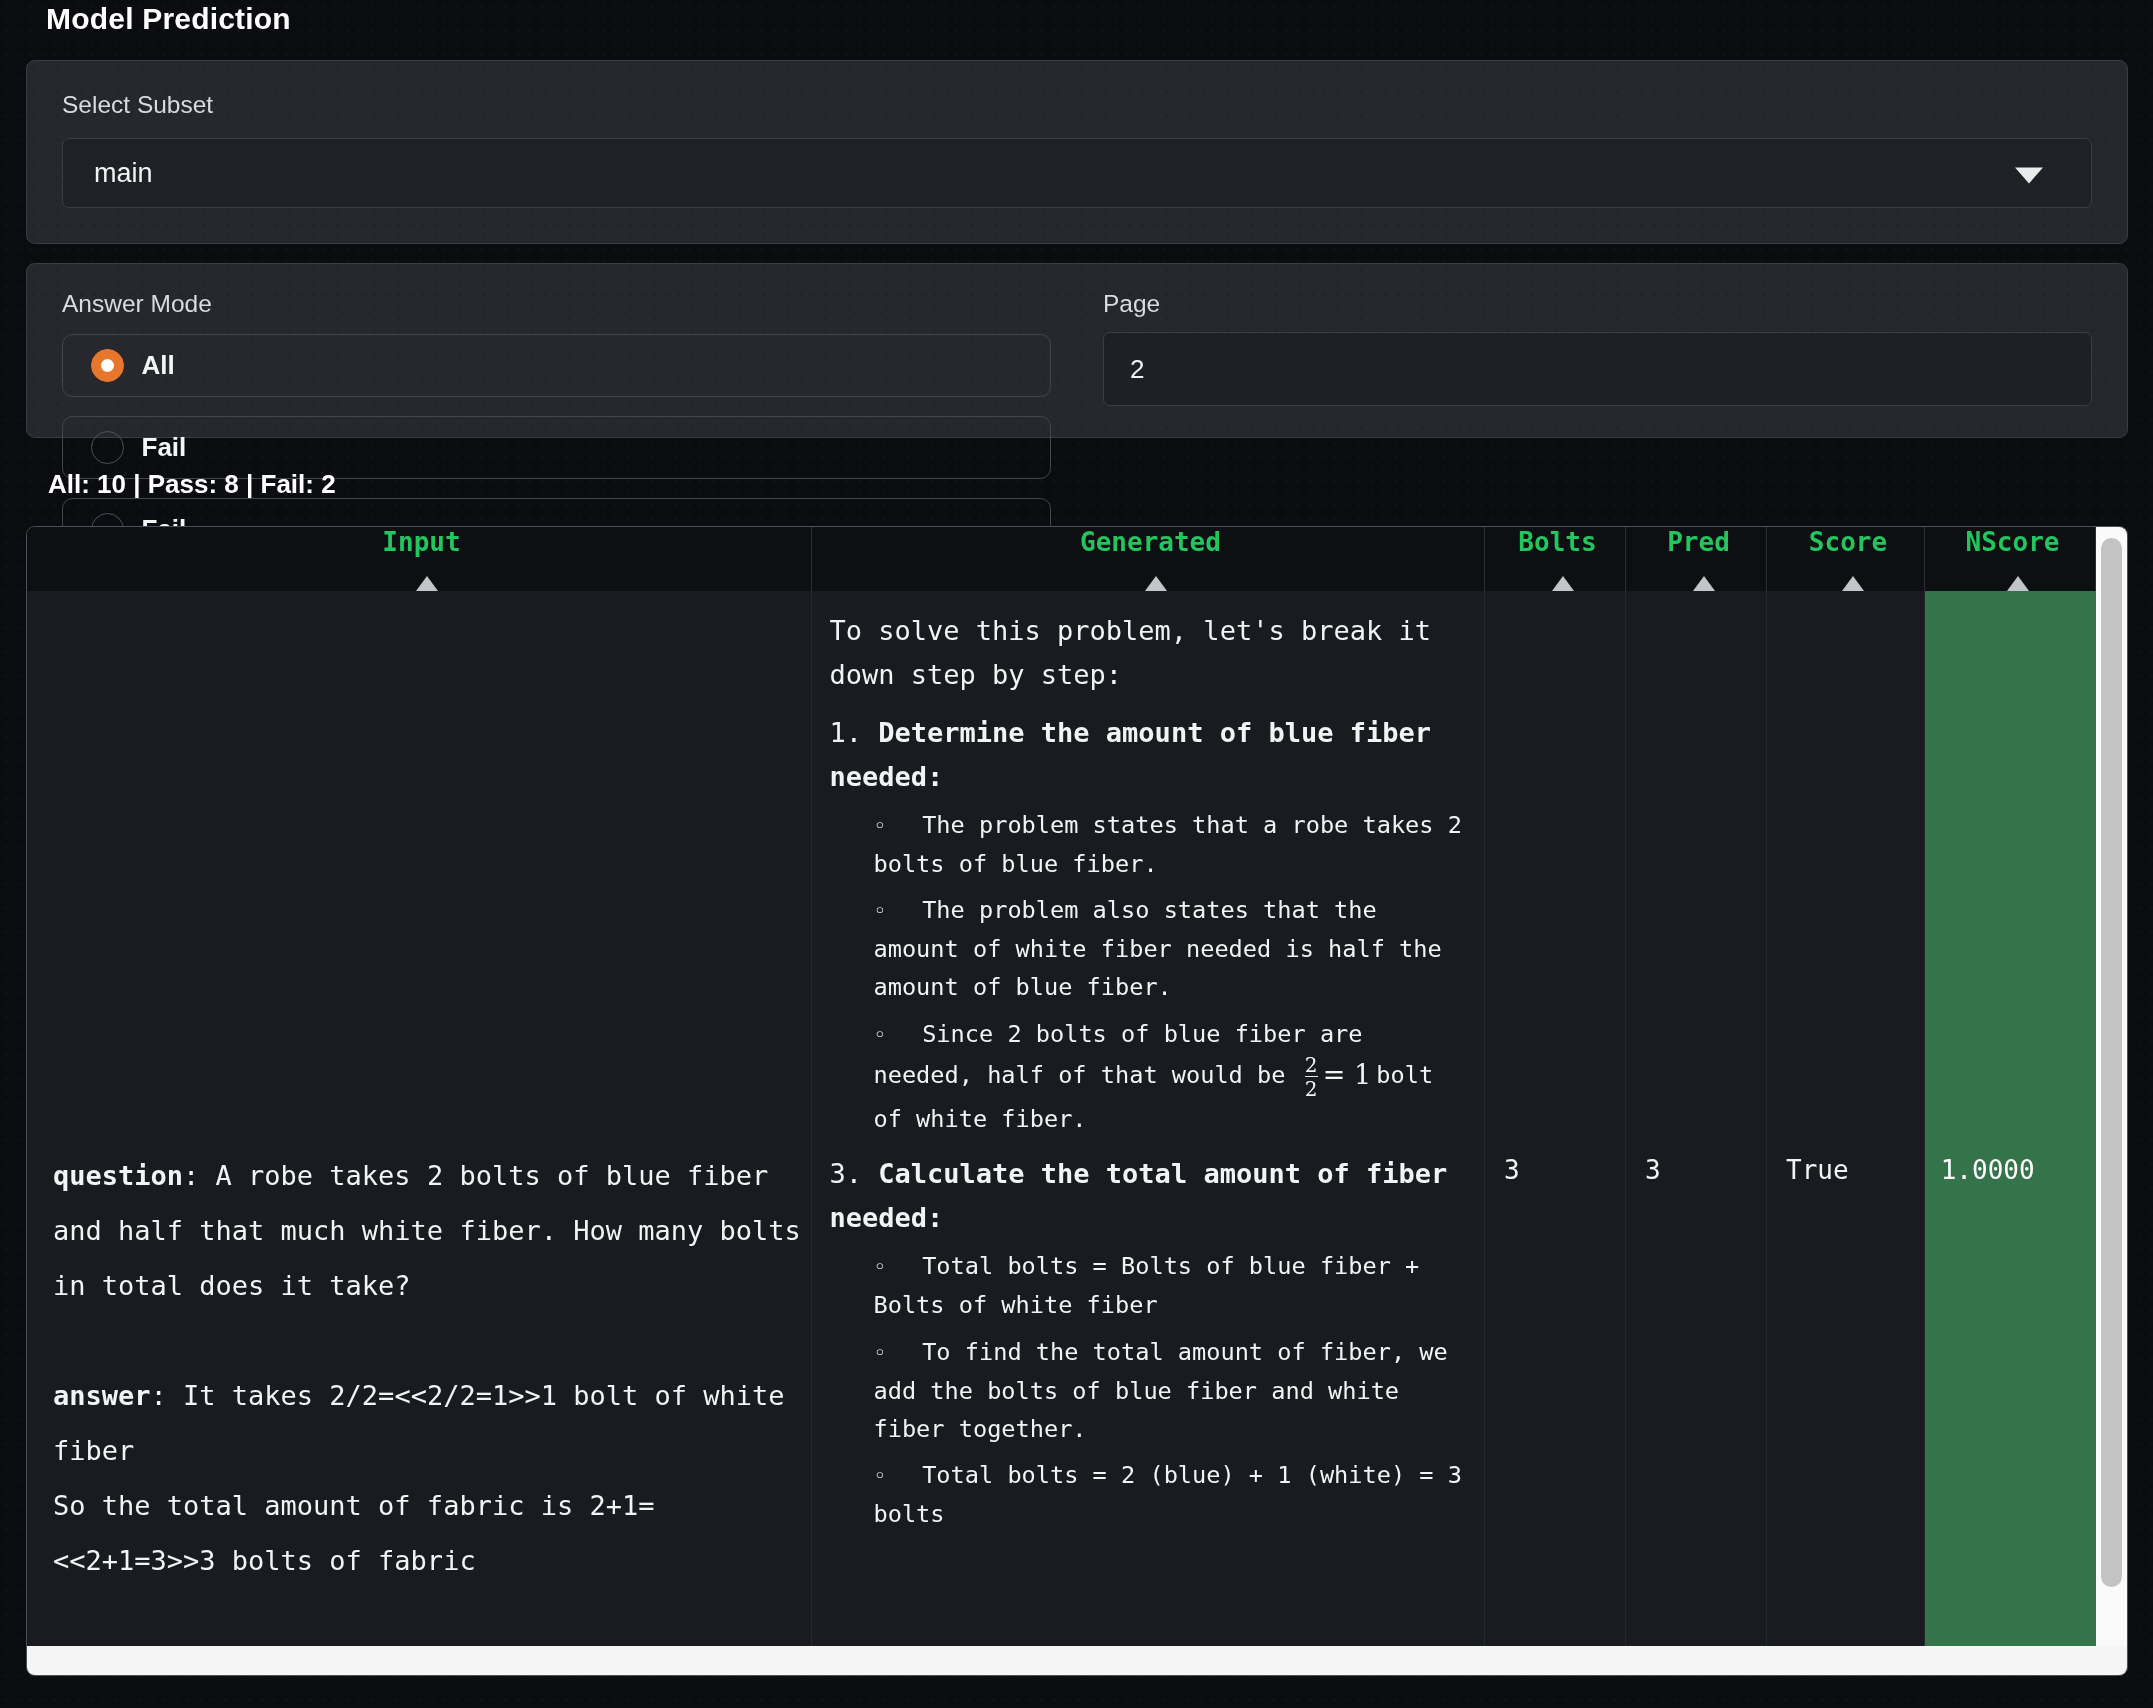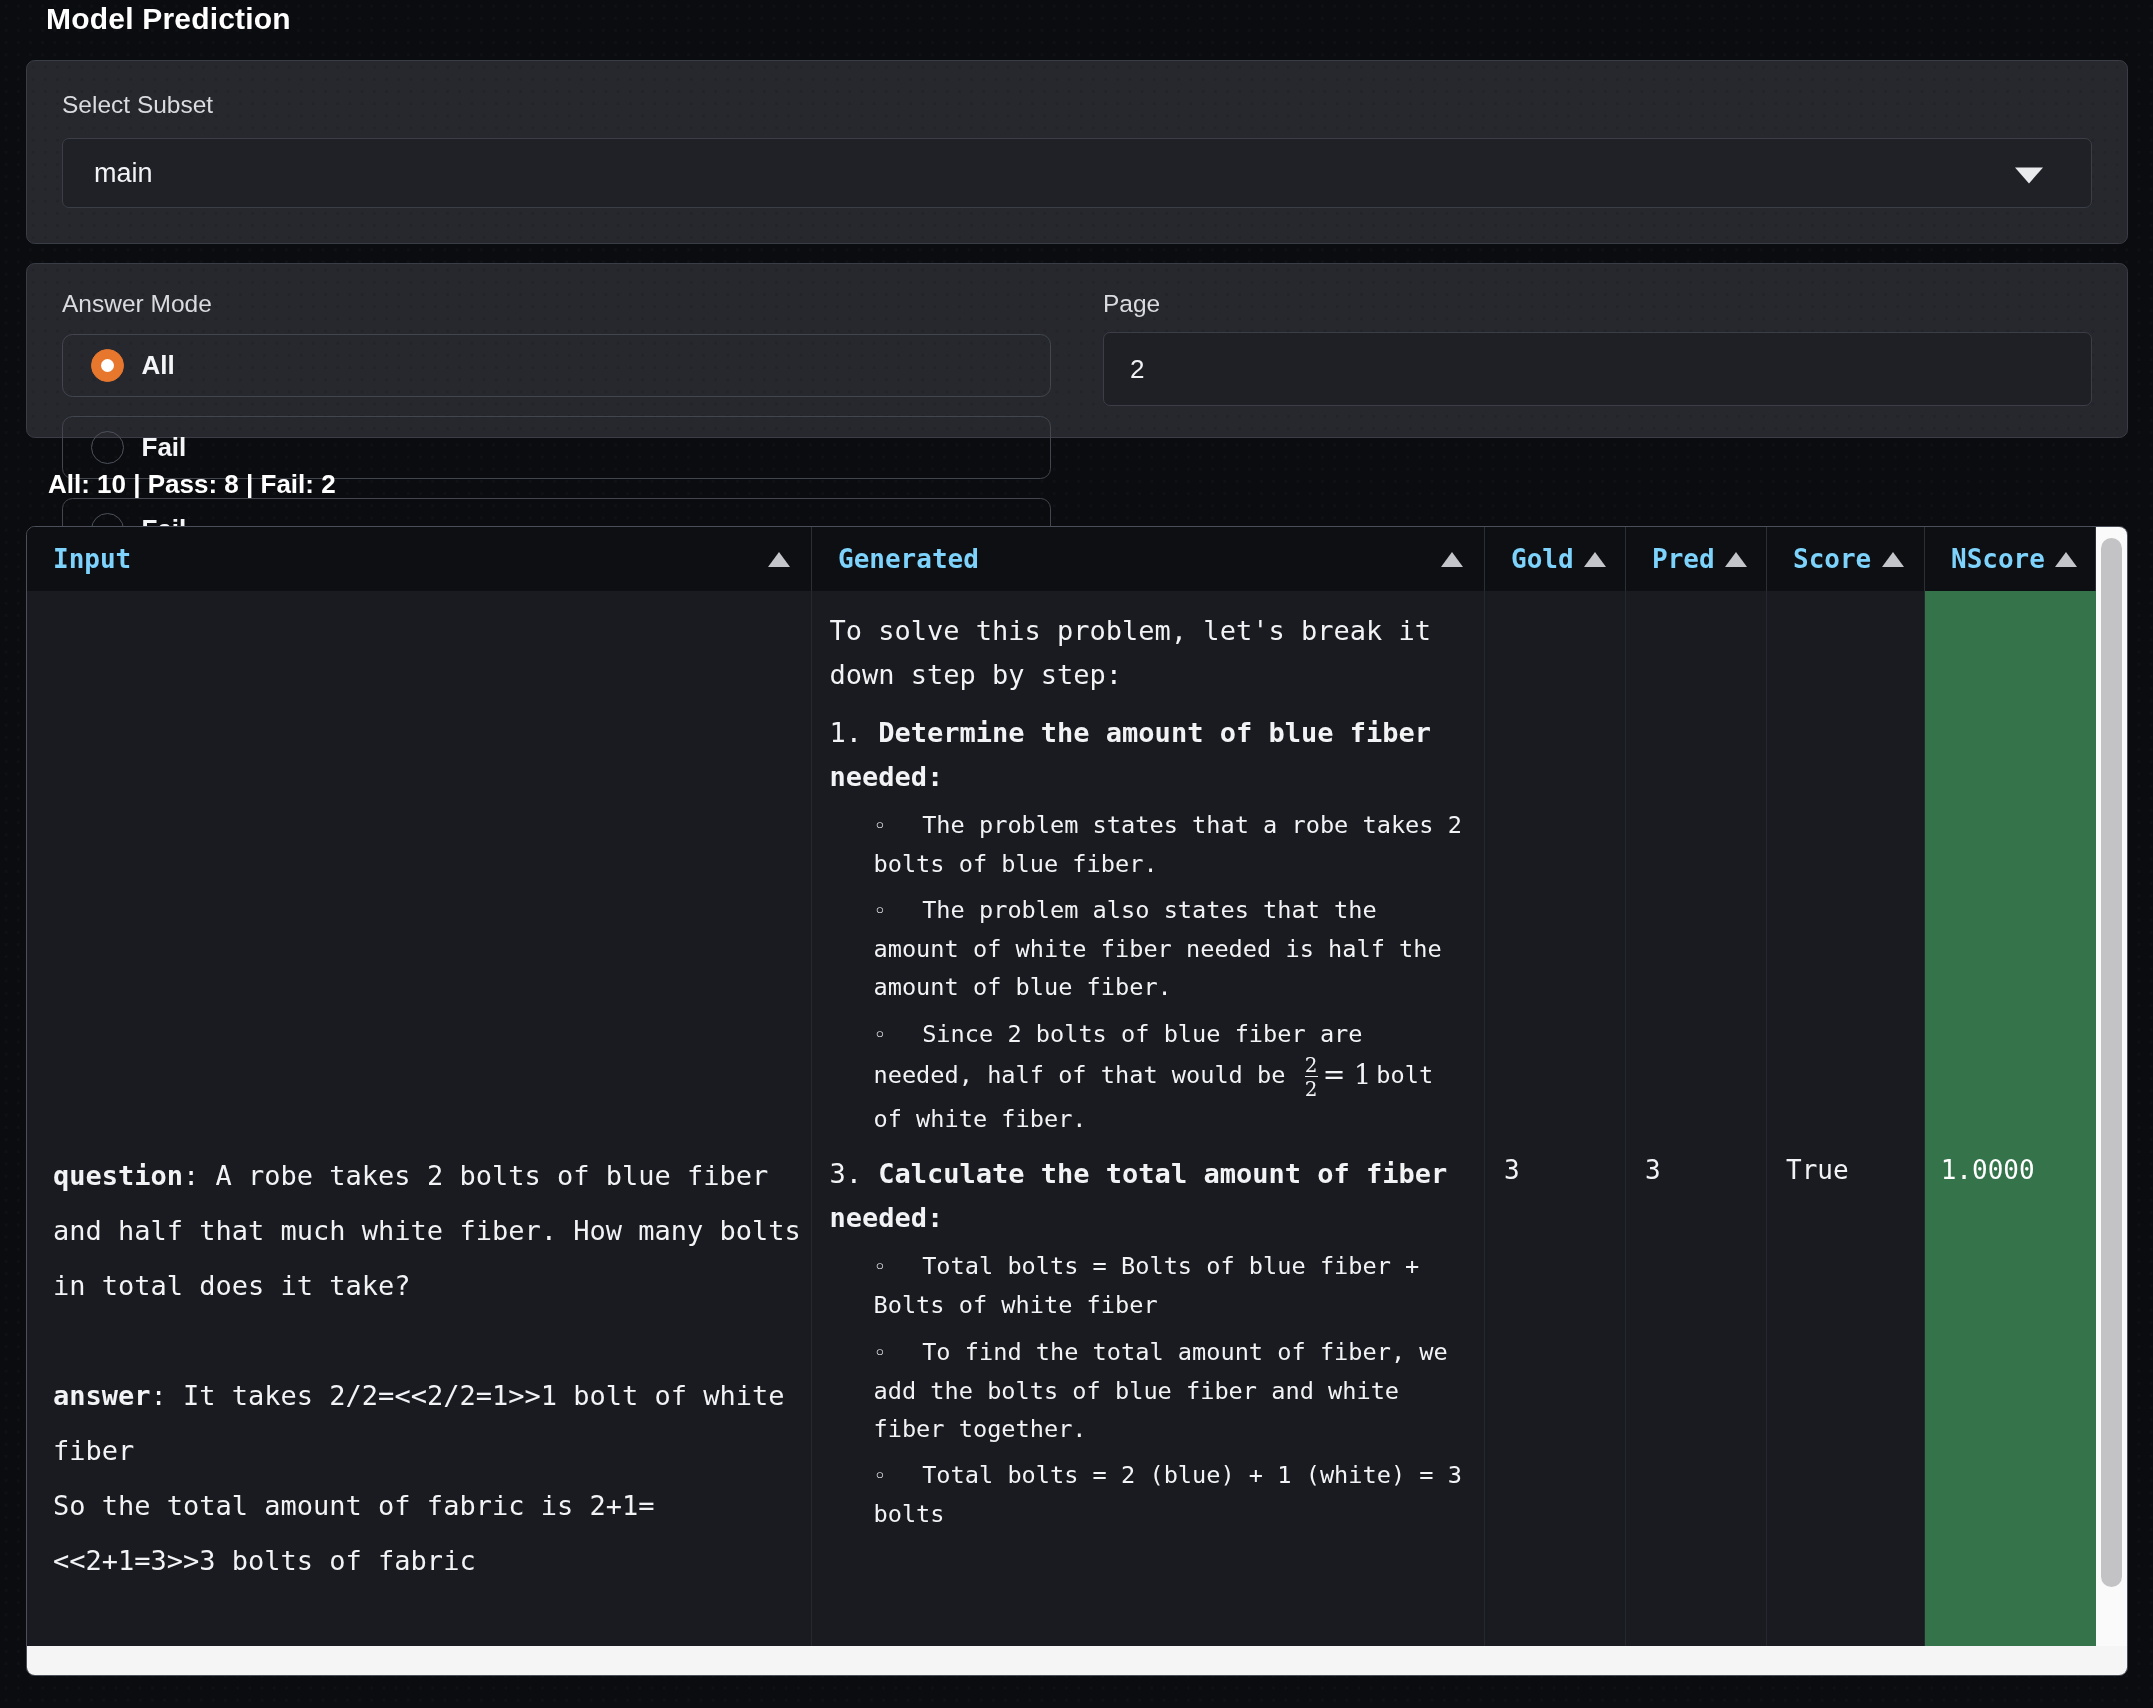--- a/index.html
+++ b/index.html
@@ -74,21 +74,21 @@
   .thead, .tbody {
     position:absolute; left:0; display:grid;
     grid-template-columns:785px 673px 141px 141px 158px 171px;
   }
   .thead { top:0; height:64px; }
   .th {
     background:#0d0f13; border-right:0.9px solid #2c2e35;
     display:flex; align-items:center; justify-content:space-between;
     padding:0 21px 0 26px;
     font-family:"DejaVu Sans Mono", monospace; font-weight:bold;
-    font-size:26px; color:#7dd3fc; cursor:pointer;
+    font-size:26px; color:#22c55e; cursor:pointer;flex-direction:column;
   }
   .sort-icon {
     width:0; height:0; margin-left:10.5px;
     border-left:11.4px solid transparent; border-right:11.4px solid transparent;
     border-bottom:15px solid #c3c5ca;
   }
   .tbody { top:64px; height:1056px; }
   .td {
     background:#191b20; border-right:0.9px solid #262830; overflow:hidden;
     font-family:"DejaVu Sans Mono", monospace; color:#f2f3f5;
@@ -179,21 +179,21 @@
     <div class="thead">
       <div class="th">
         <span>Input</span>
         <span class="sort-icon"></span>
       </div>
       <div class="th">
         <span>Generated</span>
         <span class="sort-icon"></span>
       </div>
       <div class="th">
-        <span>Gold</span>
+        <span>Bolts</span>
         <span class="sort-icon"></span>
       </div>
       <div class="th">
         <span>Pred</span>
         <span class="sort-icon"></span>
       </div>
       <div class="th">
         <span>Score</span>
         <span class="sort-icon"></span>
       </div>

